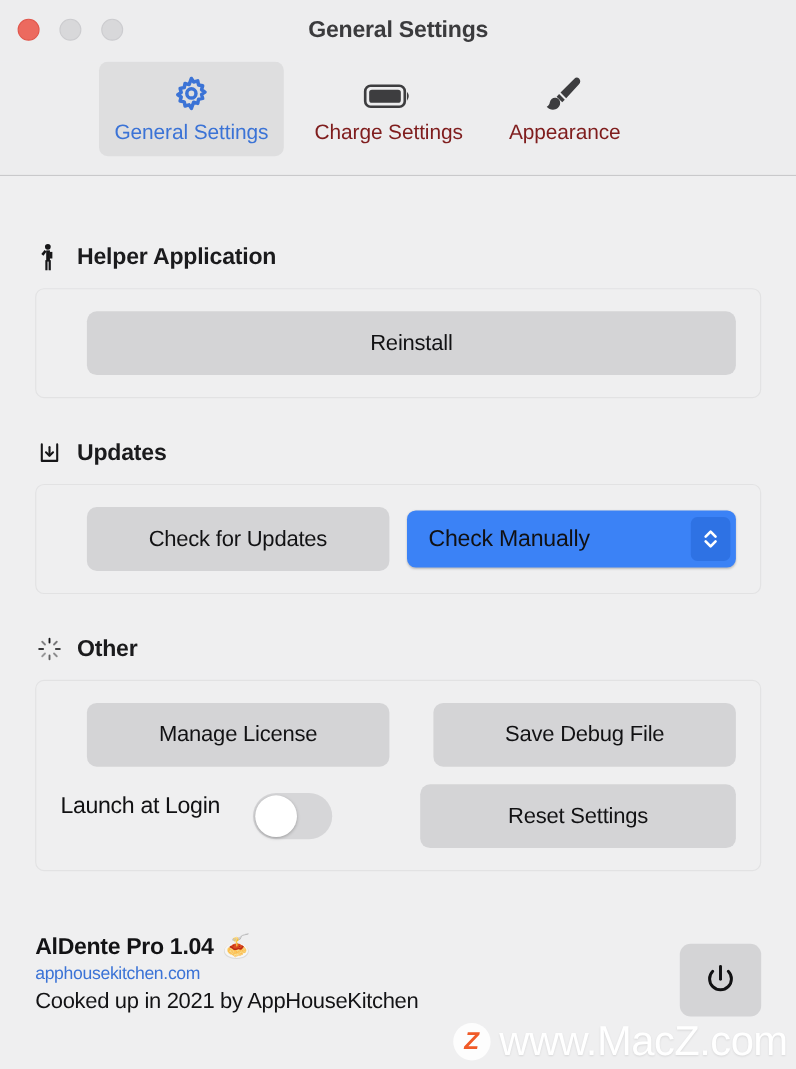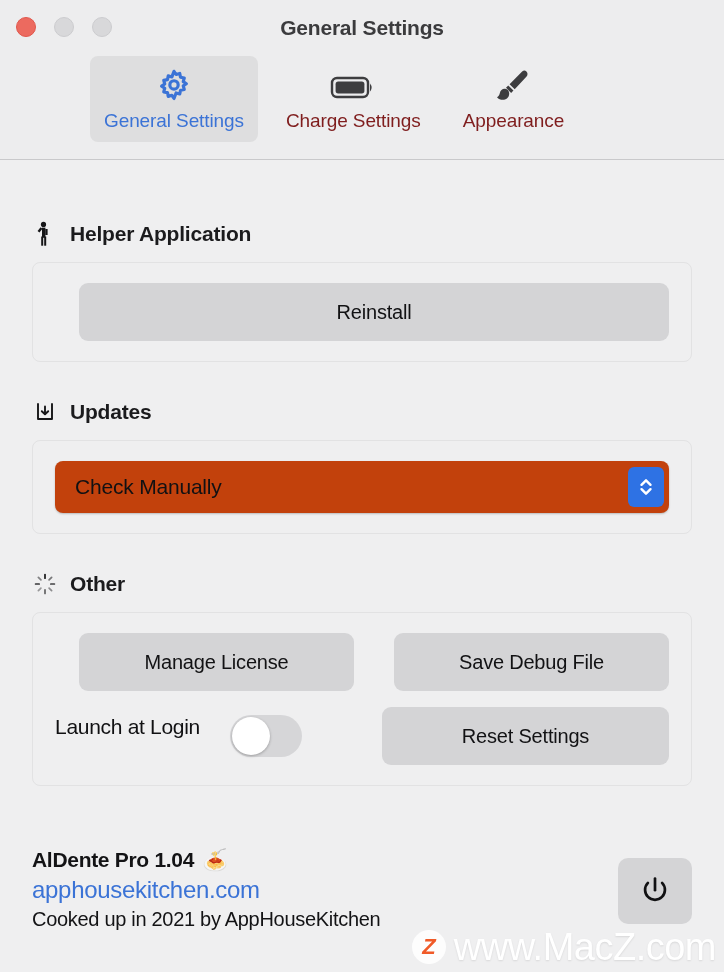--- a/index.html
+++ b/index.html
@@ -102,21 +102,21 @@
     color: #121214;
     letter-spacing: -0.2px;
     display: flex; align-items: center; justify-content: center;
     cursor: default;
     margin-left: 24px;
   }
 
   .popup {
     flex: 1;
     height: 52px;
-    background: #c2410c;
+    background: #3b82f6;
     border-radius: 8px;
     box-shadow: 0 1px 2px rgba(0,0,0,0.22);
     display: flex; align-items: center;
     padding-left: 20px; padding-right: 5px;
     position: relative;
   }
   .popup-label {
     font-size: 21px; color: #111113; letter-spacing: -0.2px;
     flex: 1;
   }
@@ -154,21 +154,21 @@
     position: absolute;
     left: 32px; right: 32px; bottom: 8px;
     height: 120px;
   }
   #app-name {
     font-size: 21px; font-weight: bold; color: #131315;
     letter-spacing: -0.3px;
     display: flex; align-items: center; gap: 8px;
   }
   #app-link {
-    font-size: 24px; color: #3b73d6; letter-spacing: -0.3px;
+    font-size: 16px; color: #3b73d6; letter-spacing: -0.3px;
     margin-top: 4px; cursor: pointer;
   }
   #app-credit {
     font-size: 20px; color: #131315; letter-spacing: -0.3px;
     margin-top: 4px;
   }
   #power-btn {
     position: absolute; right: 0; bottom: 44px;
     width: 74px; height: 66px;
     background: #d4d4d6;
@@ -277,20 +277,21 @@
           <path d="M5 4v15h14V4"></path>
           <path d="M12 6.5v7.5"></path>
           <path d="M8.8 11.2L12 14.3l3.2-3.1"></path>
         </svg>
       </div>
       <div class="section-title">Updates</div>
     </div>
 
     <div class="groupbox">
       <div class="row">
+        <button class="btn">Check for Updates</button>
         <div class="popup">
           <span class="popup-label">Check Manually</span>
           <span class="popup-arrows">
             <svg width="18" height="24" viewBox="0 0 18 24" fill="none" stroke="#ffffff" stroke-width="2.4" stroke-linecap="round" stroke-linejoin="round">
               <path d="M4.5 9.8L9 5.3l4.5 4.5"></path>
               <path d="M4.5 14.2L9 18.7l4.5-4.5"></path>
             </svg>
           </span>
         </div>
       </div>

